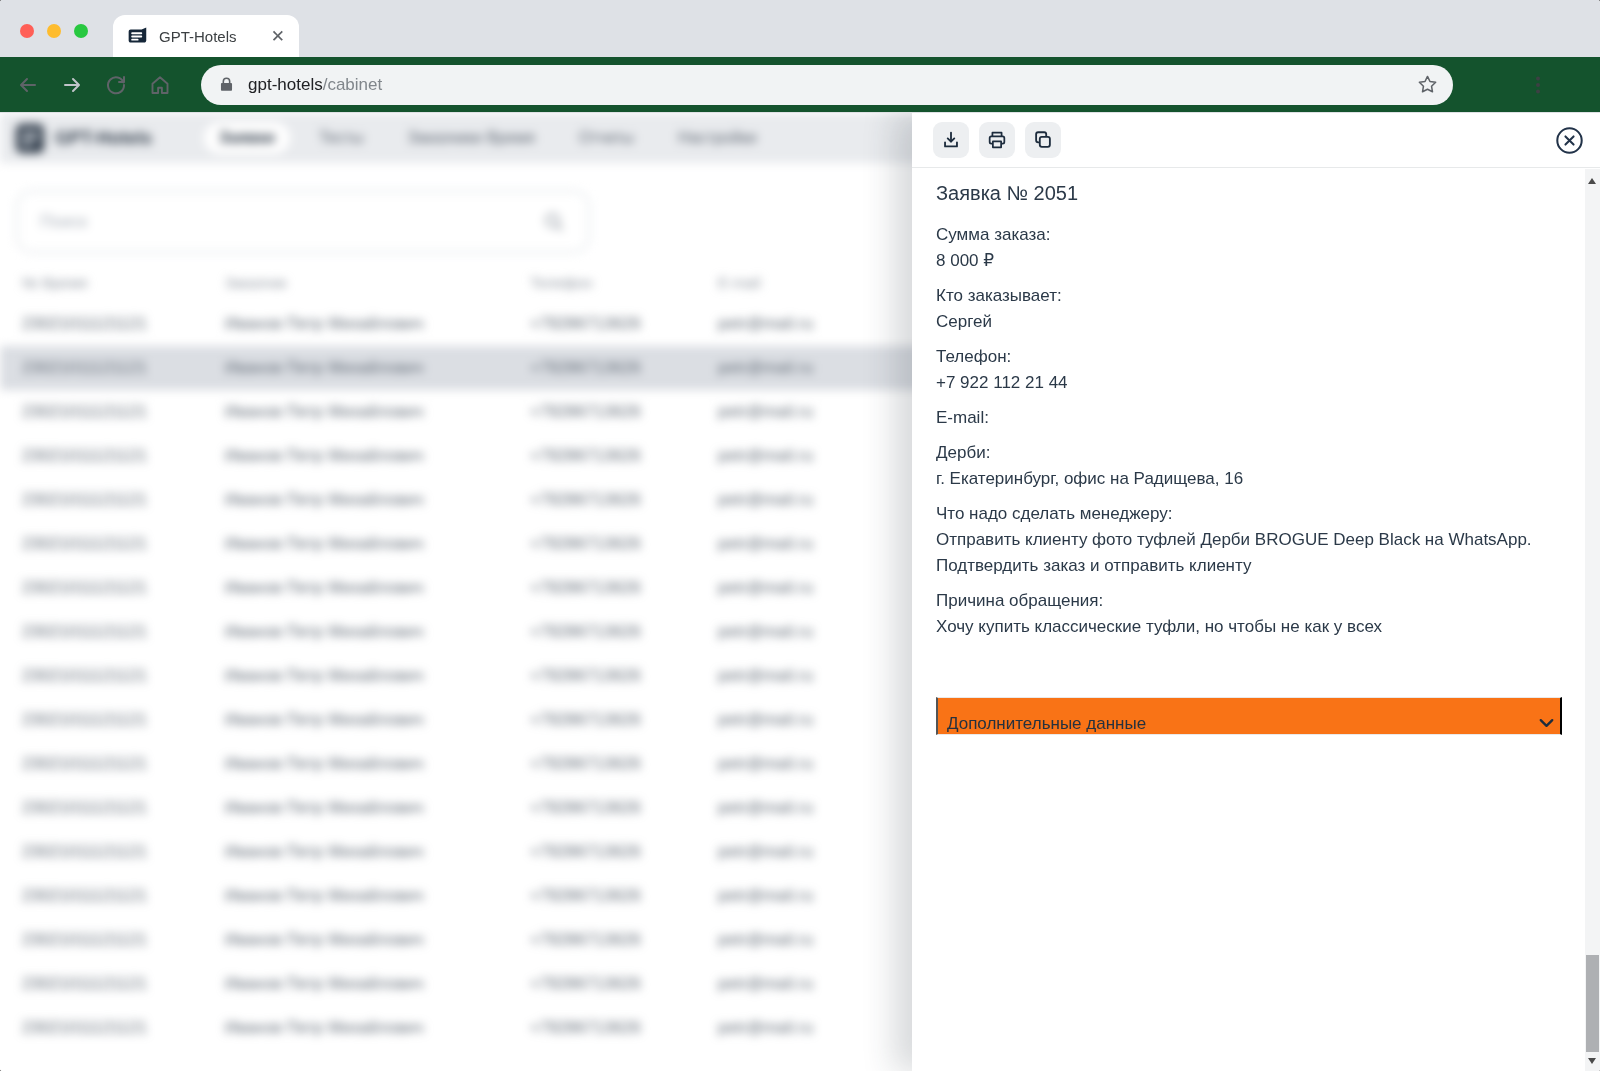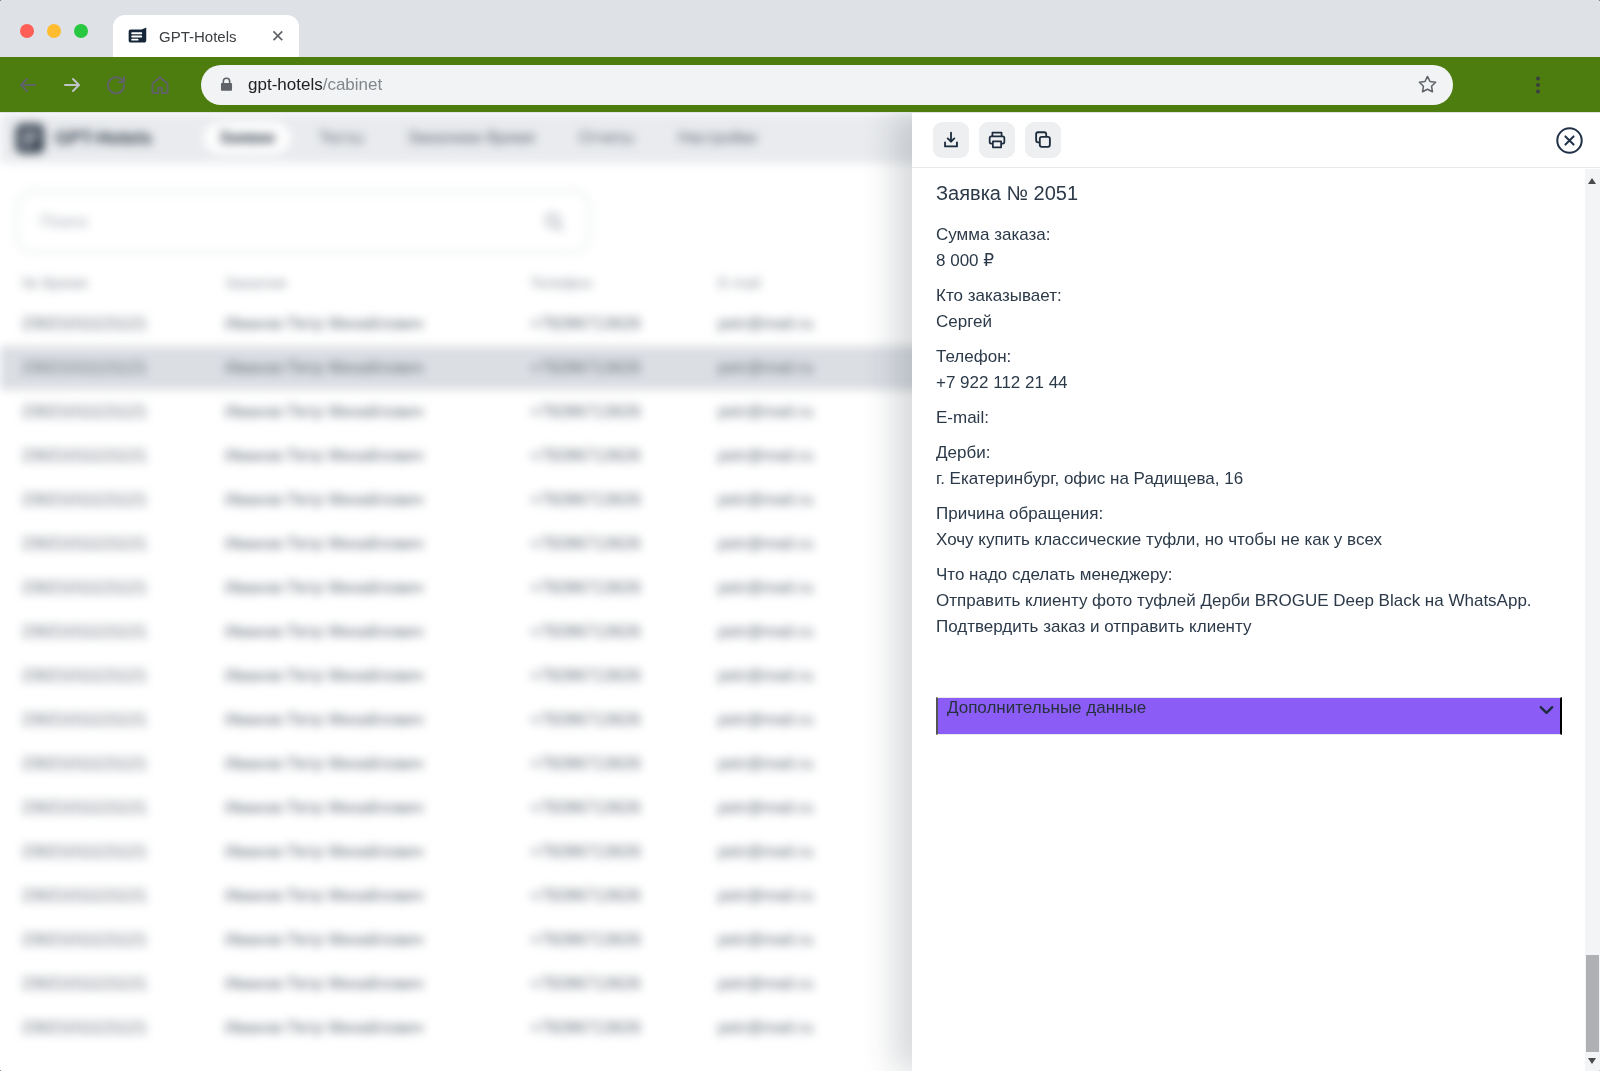--- a/index.html
+++ b/index.html
@@ -7,21 +7,21 @@
   .window { position:relative; width:1600px; height:1071px; border-radius:2px; overflow:hidden; background:#fff; }
 
   
   .tabstrip { position:relative; height:57px; background:#dee1e6; }
   .traffic { position:absolute; top:24px; left:20px; display:flex; gap:13px; }
   .light { width:14px; height:14px; border-radius:50%; }
   .tab { position:absolute; left:113px; top:15px; width:186px; height:42px; background:#fff;
          border-radius:12px 12px 0 0; display:flex; align-items:center; padding:0 12px 0 14px; }
   .tab-title { font-size:15px; color:#3c4043; margin-left:10px; flex:1; white-space:nowrap; }
   .tab-close { font-size:17px; color:#5f6368; cursor:default; padding:0 2px; }
-  .toolbar { height:56px; background:#4d7c0f; border-bottom:1px solid #dfe1e5; display:flex; align-items:center; padding:0 0 0 16px; }
+  .toolbar { height:56px; background:#14532d; border-bottom:1px solid #dfe1e5; display:flex; align-items:center; padding:0 0 0 16px; }
   .nav-ic { width:24px; height:24px; margin-right:20px; flex:0 0 auto; }
   .addressbar { flex:1; height:40px; margin-left:9px; background:#f1f3f4; border-radius:20px;
                 display:flex; align-items:center; padding:0 14px 0 16px; }
   .url { font-size:17px; color:#202124; margin-left:12px; flex:1; white-space:nowrap; }
   .url .path { color:#80868b; }
   .menu-dots { width:24px; height:24px; margin:0 50px 0 73px; flex:0 0 auto; }
 
   
   .content { position:relative; height:958px; overflow:hidden; background:#fff; }
 
@@ -52,22 +52,22 @@
   .panel-toolbar { height:55px; border-bottom:1px solid #e7e9ea; display:flex; align-items:center; padding:0 15px 0 21px; }
   .tool-btn { width:36px; height:36px; border-radius:9px; background:#edeff1; border:none;
               display:flex; align-items:center; justify-content:center; margin-right:10px; cursor:pointer; }
   .close-btn { margin-left:auto; width:32px; height:32px; background:none; border:none; cursor:pointer;
                display:flex; align-items:center; justify-content:center; }
   .panel-body { padding:12px 38px 0 24px; color:#2b3948; }
   .p-title { font-size:20px; margin:2px 0 17px 0; font-weight:normal; }
   .group { margin-bottom:9px; }
   .f-label, .f-value { font-size:17px; line-height:26px; white-space:pre-line; }
   .accordion { margin-top:57px; border-top:1px solid #e9e9e9; border-bottom:1px solid #e9e9e9;
-               height:38px; display:flex; align-items:flex-start; justify-content:space-between;
-               padding:0 2px 0 9px; cursor:pointer; background:#8b5cf6; width:100%; }
+               height:38px; display:flex; align-items:flex-end; justify-content:space-between;
+               padding:0 2px 0 9px; cursor:pointer; background:#f97316; width:100%; }
   .acc-label { font-size:17px; color:#26313e; }
 
   
   .vscroll { position:absolute; top:56px; right:0; bottom:0; width:15px; background:#f3f4f5; }
   .arr { position:absolute; left:3px; width:0; height:0; border-left:4.5px solid transparent; border-right:4.5px solid transparent; }
   .arr-up { top:9px; border-bottom:6px solid #4a4a4a; }
   .arr-dn { bottom:7px; border-top:6px solid #4a4a4a; }
   .thumb { position:absolute; left:1px; right:1px; bottom:19px; height:97px; background:#aeb0b3; }
 
   svg { display:block; }
@@ -334,27 +334,27 @@
               <div class="f-value">+7 922 112 21 44</div>
             </div>
             <div class="group">
               <div class="f-label">E-mail:</div>
             </div>
             <div class="group">
               <div class="f-label">Дерби:</div>
               <div class="f-value">г. Екатеринбург, офис на Радищева, 16</div>
             </div>
             <div class="group">
-              <div class="f-label">Причина обращения:</div>
-              <div class="f-value">Хочу купить классические туфли, но чтобы не как у всех</div>
-            </div>
-            <div class="group">
               <div class="f-label">Что надо сделать менеджеру:</div>
               <div class="f-value">Отправить клиенту фото туфлей  Дерби BROGUE Deep Black на WhatsApp.
 Подтвердить заказ и отправить клиенту</div>
+            </div>
+            <div class="group">
+              <div class="f-label">Причина обращения:</div>
+              <div class="f-value">Хочу купить классические туфли, но чтобы не как у всех</div>
             </div>
           </div>
         <button class="accordion">
           <span class="acc-label">Дополнительные данные</span>
           <svg viewBox="0 0 24 24" width="23" height="23" fill="none" stroke="#1d2c3d" stroke-width="2.4" stroke-linecap="round" stroke-linejoin="round">
               <path d="m6 9.5 6 6 6-6"></path>
             </svg>
         </button>
       </div>
 

